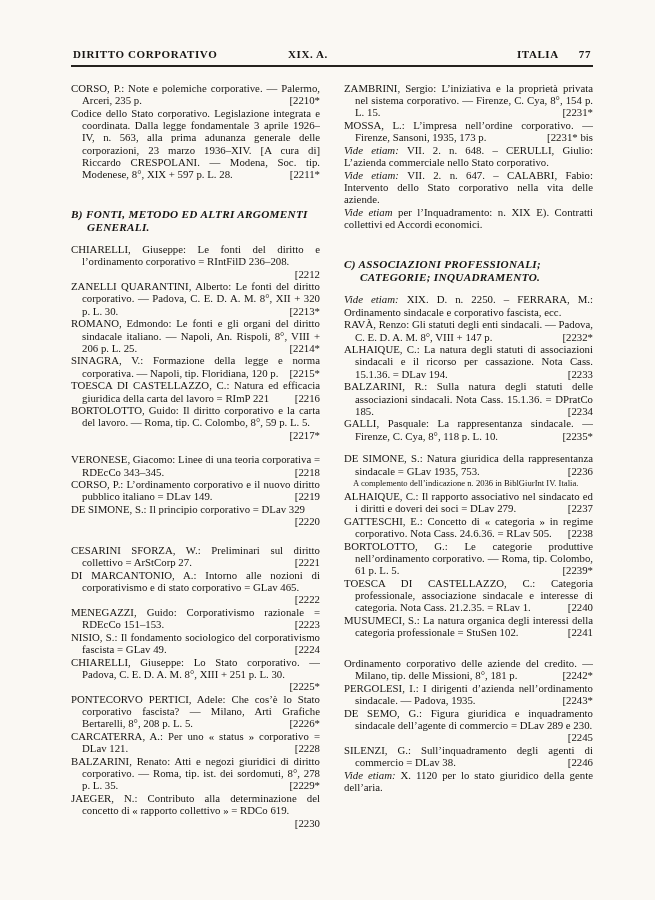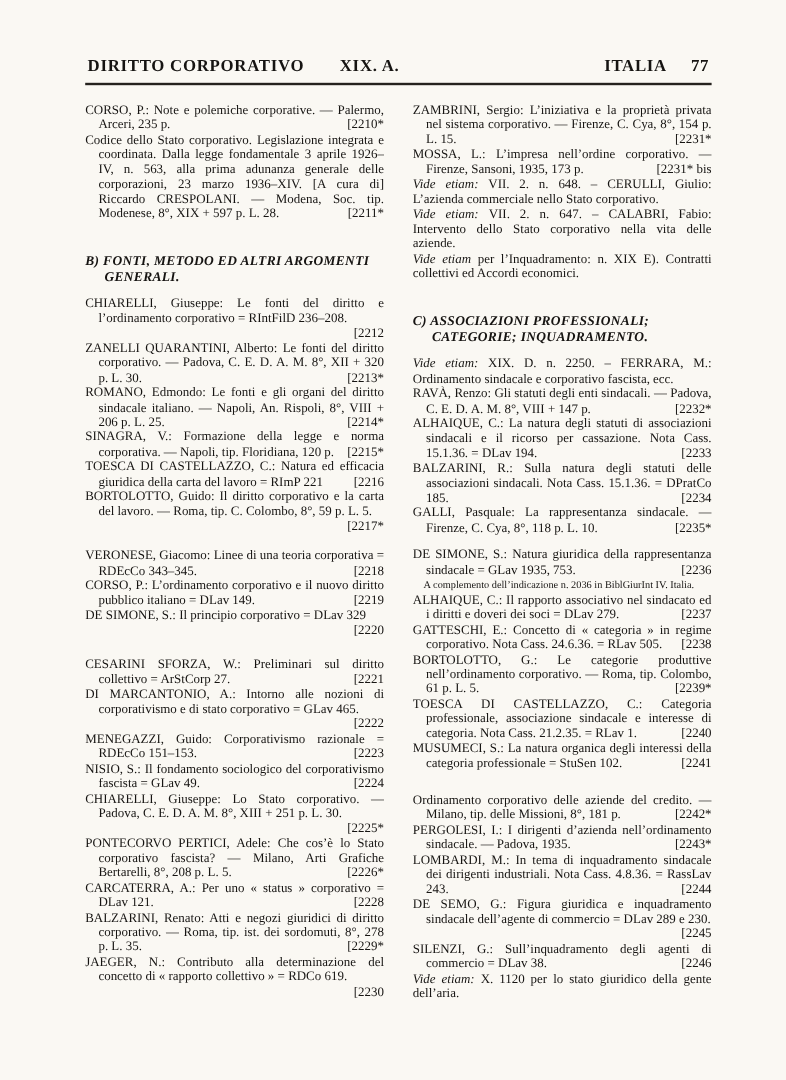--- a/index.html
+++ b/index.html
@@ -13,21 +13,21 @@
   .page {
     box-sizing: border-box;
     width: 655px; height: 900px;
     padding: 48px 62px 0 71px;
     background: #faf8f3;
     overflow: hidden;
   }
   
   .running-head {
     display: flex; align-items: baseline;
-    font-weight: bold; font-size: 14px; letter-spacing: 0.6px;
+    font-weight: bold; font-size: 11px; letter-spacing: 0.6px;
     padding: 0 2px 0 2px;
   }
   .rh-left  { flex: 1 1 0; text-align: left; }
   .rh-center{ flex: 0 0 auto; text-align: left; transform: translateX(-24px); }
   .rh-right { flex: 1 1 0; text-align: right; }
   .rh-page  { display: inline-block; margin-left: 20px; }
   .head-rule {
     border: 0; border-top: 2px solid #25221e;
     margin: 5px 0 0 0; height: 0;
   }
@@ -120,20 +120,19 @@
         <div class="blk entry"><span>DE SIMONE, S.: Natura giuridica della rappresentanza sindacale = GLav 1935, 753.</span><span class="ref">[2236</span></div>
         <div class="blk smallnote"><span>A complemento dell’indicazione n. 2036 in BiblGiurInt IV. Italia.</span></div>
         <div class="blk entry"><span>ALHAIQUE, C.: Il rapporto associativo nel sindacato ed i diritti e doveri dei soci = DLav 279.</span><span class="ref">[2237</span></div>
         <div class="blk entry"><span>GATTESCHI, E.: Concetto di « categoria » in regime corporativo. Nota Cass. 24.6.36. = RLav 505.</span><span class="ref">[2238</span></div>
         <div class="blk entry"><span>BORTOLOTTO, G.: Le categorie produttive nell’ordinamento corporativo. — Roma, tip. Colombo, 61 p. L. 5.</span><span class="ref">[2239*</span></div>
         <div class="blk entry"><span>TOESCA DI CASTELLAZZO, C.: Categoria professionale, associazione sindacale e interesse di categoria. Nota Cass. 21.2.35. = RLav 1.</span><span class="ref">[2240</span></div>
         <div class="blk entry"><span>MUSUMECI, S.: La natura organica degli interessi della categoria professionale = StuSen 102.</span><span class="ref">[2241</span></div>
         <div class="gap" style="height: 18px;"></div>
         <div class="blk entry"><span>Ordinamento corporativo delle aziende del credito. — Milano, tip. delle Missioni, 8°, 181 p.</span><span class="ref">[2242*</span></div>
         <div class="blk entry"><span>PERGOLESI, I.: I dirigenti d’azienda nell’ordinamento sindacale. — Padova, 1935.</span><span class="ref">[2243*</span></div>
-        <div class="blk entry"><span>LOMBARDI, M.: In tema di inquadramento sindacale dei dirigenti industriali. Nota Cass. 4.8.36. = RassLav 243.</span><span class="ref">[2244</span></div>
         <div class="blk entry"><span>DE SEMO, G.: Figura giuridica e inquadramento sindacale dell’agente di commercio = DLav 289 e 230.</span><span class="ref">[2245</span></div>
         <div class="blk entry"><span>SILENZI, G.: Sull’inquadramento degli agenti di commercio = DLav 38.</span><span class="ref">[2246</span></div>
         <div class="blk note"><i class="lead">Vide etiam: </i><span>X. 1120 per lo stato giuridico della gente dell’aria.</span></div>
       </div>
   </div>
 
 </div>
 
 </body></html>

